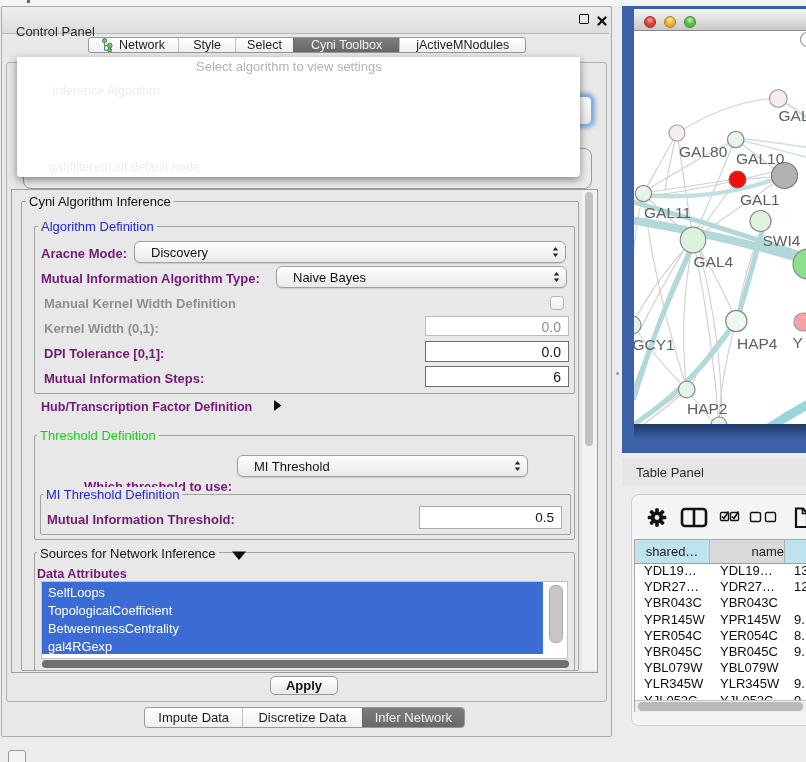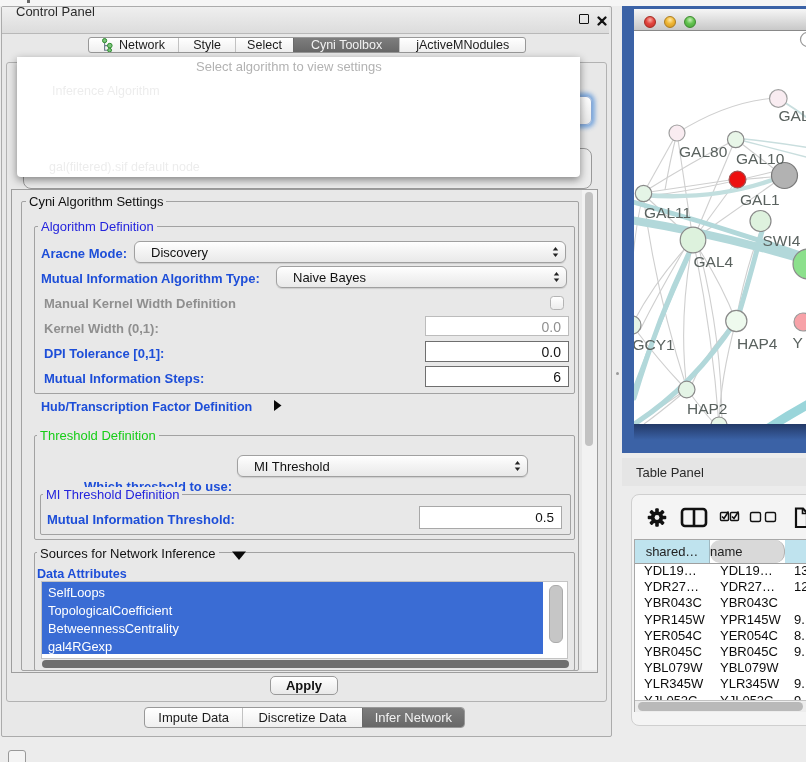--- a/index.html
+++ b/index.html
@@ -1,18 +1,18 @@
 <!DOCTYPE html>
 <html><head>
 <meta charset="utf-8">
 <style>
 html,body{margin:0;padding:0;overflow:hidden;}
 body{width:806px;height:762px;background:#ececec;font-family:"Liberation Sans",sans-serif;position:relative;overflow:hidden;}
 .abs{position:absolute;}
-.lbl{position:absolute;font-size:13px;font-weight:bold;color:#1d4ed8;white-space:nowrap;}
+.lbl{position:absolute;font-size:13px;font-weight:bold;color:#701a75;white-space:nowrap;}
 .lbl.dis{color:#8f8f8f;}
 .gtitle{position:absolute;font-size:13px;color:#111;background:#e8e8e8;padding:0 3px;white-space:nowrap;}
 .grp{position:absolute;border:1px solid #a2a2a2;border-radius:2px;}
 .combo{position:absolute;border:1px solid #a0a0a0;border-radius:6px;background:linear-gradient(#ffffff,#f4f4f4 45%,#e9e9e9);box-shadow:0 1px 1px rgba(0,0,0,0.12);}
 .combo .ct{position:absolute;left:16px;top:2.5px;font-size:13px;color:#111;white-space:nowrap;}
 .combo .ar{position:absolute;right:6px;top:4px;width:7px;height:12px;}
 .fld{position:absolute;background:#fff;font-size:14px;color:#141414;text-align:right;box-sizing:border-box;padding:1.5px 7px 0 0;}
 .seg{display:flex;position:absolute;border:1px solid #989898;border-radius:4px;background:linear-gradient(#ffffff,#efefef);overflow:hidden;box-sizing:border-box;}
 .seg>div{font-size:12.5px;font-weight:normal;color:#1b1b1b;text-align:center;border-left:1px solid #c2c2c2;display:flex;align-items:center;justify-content:center;}
 .seg>div:first-child{border-left:none;}
@@ -20,21 +20,21 @@
 #btabs>div{font-size:13px;}
 </style>
 </head>
 <body>
 <div class="abs" style="left:0;top:0;width:806px;height:6px;background:#f5f5f5;"></div>
 <div class="abs" style="left:27px;top:0;width:3px;height:3px;background:#666;"></div>
 
 <div class="abs" id="cpwin" style="left:1px;top:6px;width:609px;height:729px;background:#e8e8e8;border:1px solid #ababab;border-radius:2px;"></div>
 
 <div class="abs" style="left:2px;top:7px;width:607px;height:26px;background:linear-gradient(#efefef,#dcdcdc);border-bottom:1px solid #b8b8b8;"></div>
-<div class="abs" style="left:16px;top:4px;font-size:13px;color:#2a2a2a;">Control Panel</div>
+<div class="abs" style="left:16px;top:24px;font-size:13px;color:#2a2a2a;">Control Panel</div>
 
 <div class="abs" style="left:579px;top:14px;width:8px;height:8px;border:1.7px solid #111;border-radius:1px;"></div>
 <svg class="abs" style="left:597px;top:16px;" width="10" height="10" viewBox="0 0 13 13">
     <path d="M2 2 L11 11 M11 2 L2 11" stroke="#111" stroke-width="3" stroke-linecap="round"></path>
   </svg>
 
 <div class="seg" style="left:88px;top:37px;width:438px;height:16px;border-radius:3px;font-size:0;">
   <div style="width:90px;"><svg width="12" height="14" viewBox="0 0 12 14" style="margin-right:5px;">
         <path d="M2.6 4 L2.6 12.2 L6.2 12.2 M2.6 7.6 L5.8 7.6" stroke="#6b7b8b" stroke-width="1.1" fill="none"></path>
         <circle cx="2.6" cy="2.6" r="2.1" fill="#7cc47c" stroke="#2e8b2e" stroke-width="1"></circle>
@@ -51,21 +51,21 @@
 
 <div class="combo" style="left:28px;top:96px;width:562px;height:27px;box-shadow:0 0 4px 2.5px rgba(110,160,220,0.9);border-color:#89a9d6;"></div>
 <div class="abs" style="left:23px;top:148px;width:567px;height:39px;border:1px solid #999;border-radius:8px;background:#ececec;"></div>
 
 <div class="abs" style="left:11px;top:189px;width:585px;height:482px;border:1px solid #9d9d9d;background:#e8e8e8;"></div>
 
 <div class="abs" style="left:582px;top:190px;width:15px;height:480px;background:#f2f2f2;"></div>
 <div class="abs" style="left:585px;top:192px;width:8px;height:254px;background:#c2c2c2;border-radius:4px;"></div>
 
 <div class="grp" style="left:21px;top:201px;width:556px;height:468px;"></div>
-<div class="gtitle" style="left:26px;top:194px;">Cyni Algorithm Settings</div>
+<div class="gtitle" style="left:26px;top:194px;">Cyni Algorithm Inference</div>
 
 <div class="grp" style="left:34px;top:226px;width:539px;height:166px;"></div>
 <div class="gtitle" style="left:38px;top:219px;color:#2424dd;">Algorithm Definition</div>
 
 <div class="lbl" style="left:41px;top:246px;">Aracne Mode:</div>
 <div class="combo" style="left:134px;top:241px;width:430px;height:20px;">
   <div class="ct">Discovery</div>
   <svg class="ar" viewBox="0 0 9 14">
       <path d="M4.5 0.5 L8 5 L1 5 Z" fill="#222"></path>
       <path d="M4.5 13.5 L8 9 L1 9 Z" fill="#222"></path>
@@ -277,21 +277,21 @@
     <rect x="103.5" y="5.5" width="10" height="9" rx="1.5"></rect>
     <rect x="118.5" y="5.5" width="10" height="9" rx="1.5"></rect>
   </g>
 
   <path d="M149 1.5 L156 1.5 L160 6 L160 20 L149 20 Z" fill="none" stroke="#111" stroke-width="2.2"></path>
   <path d="M155.5 1.5 L155.5 6.5 L160 6.5" fill="none" stroke="#111" stroke-width="1.6"></path>
 </svg>
 
 <div class="abs" style="left:634px;top:539px;width:172px;height:173px;background:#fff;border-left:1px solid #a8a8a8;border-top:1px solid #a8a8a8;box-sizing:border-box;overflow:hidden;">
   <div style="position:absolute;left:0;top:0;width:75px;height:23px;background:#bfe3ee;border-right:1px solid #a0b8c0;box-sizing:border-box;text-align:center;font-size:13px;color:#222;line-height:23px;">shared…</div>
-  <div style="position:absolute;left:75px;top:0;width:75px;height:23px;background:#d9d9d9;border-right:1px solid #b0b0b0;box-sizing:border-box;text-align:left;font-size:13px;color:#222;line-height:23px;border-radius:10px;">name</div>
+  <div style="position:absolute;left:75px;top:0;width:75px;height:23px;background:#d9d9d9;border-right:1px solid #b0b0b0;box-sizing:border-box;text-align:right;font-size:13px;color:#222;line-height:23px;">name</div>
   <div style="position:absolute;left:150px;top:0;width:30px;height:23px;background:#bfe3ee;"></div>
   <div style="position:absolute;left:0;top:23px;width:180px;height:1px;background:#9f9f9f;"></div>
   <div style="position:absolute;left:9px;top:23px;font-size:13px;color:#0d0d0d;line-height:16.2px;white-space:pre;">YDL19…
 YDR27…
 YBR043C
 YPR145W
 YER054C
 YBR045C
 YBL079W
 YLR345W

